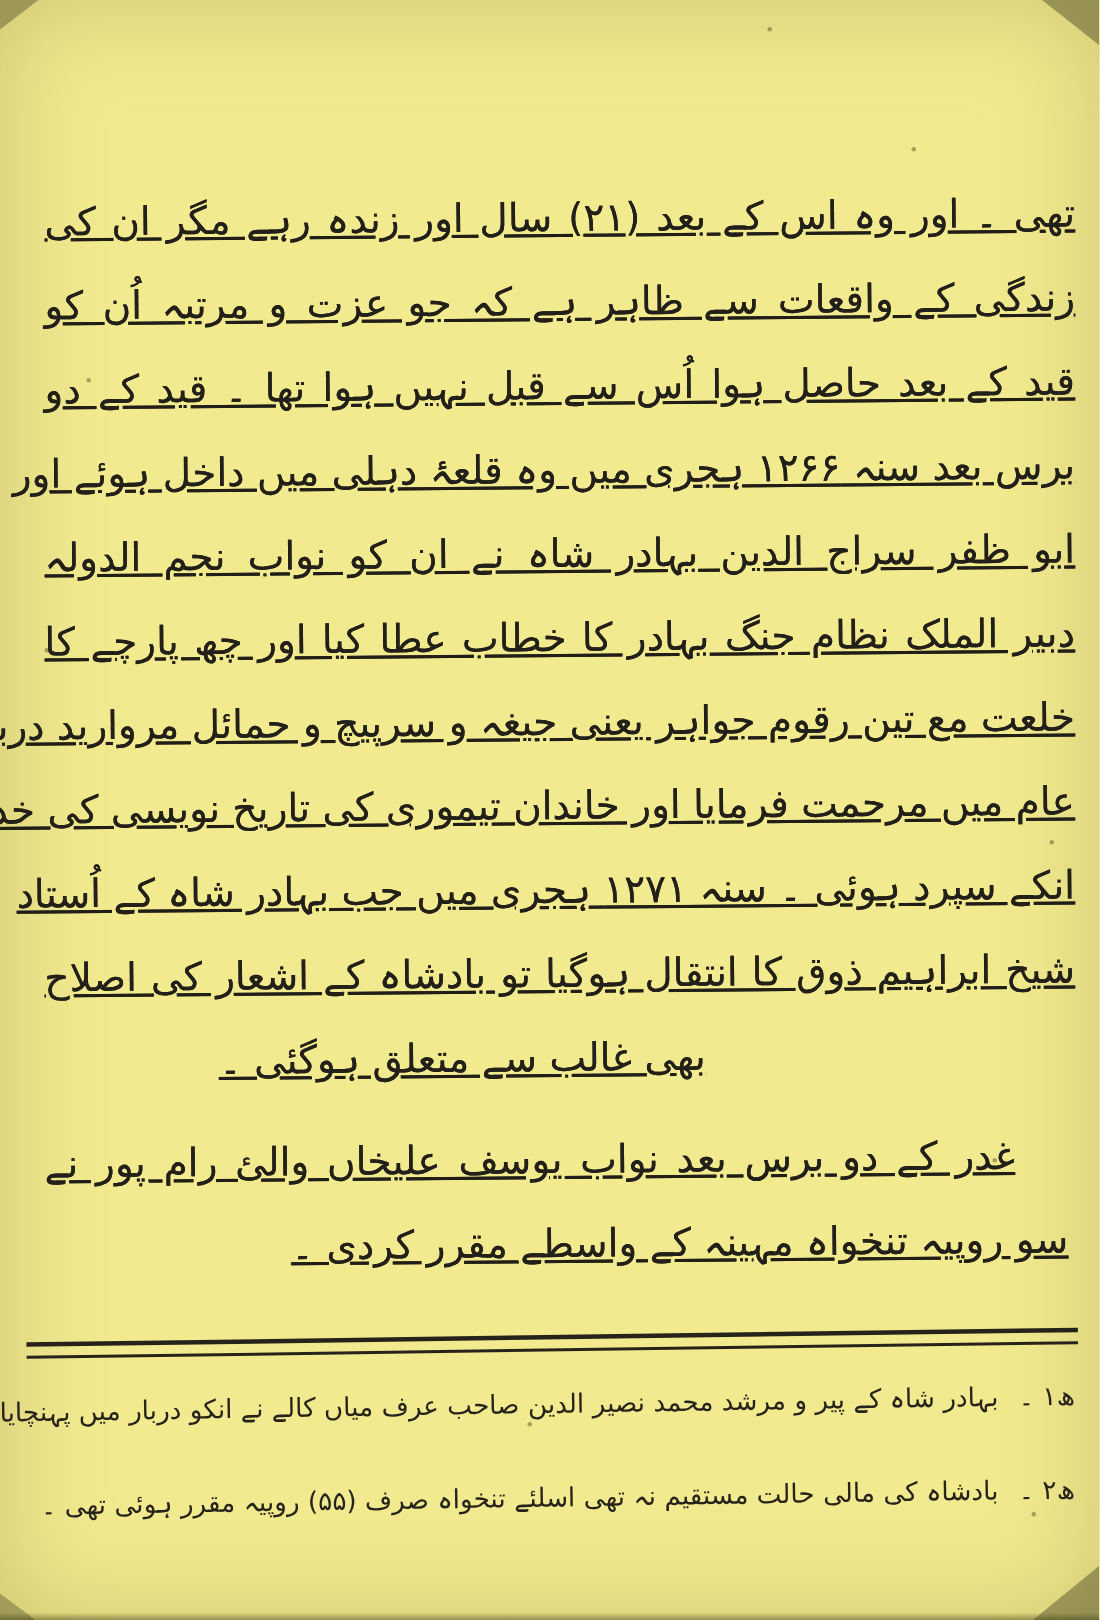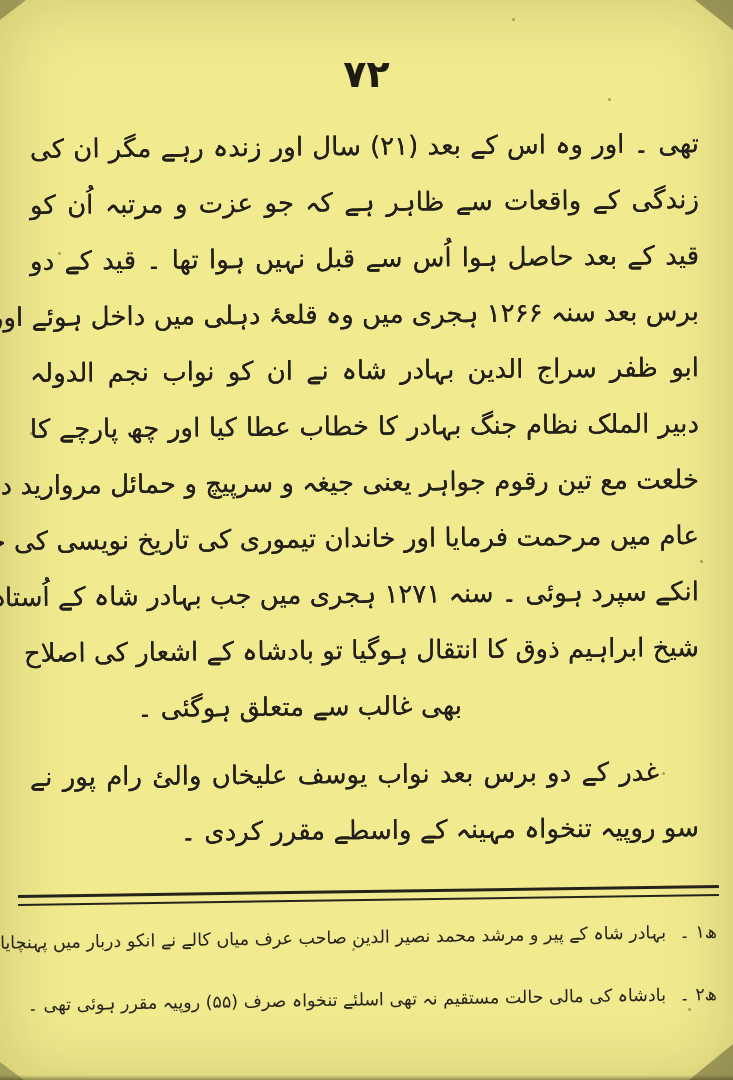--- a/index.html
+++ b/index.html
@@ -43,22 +43,23 @@
     text-align: center;
     font-size: 38px;
     font-weight: bold;
     letter-spacing: 6px;
     color: #1d1b12;
   }
 
   .body-text {
     position: absolute;
     top: 118px;
-    right: 34px;
+    right: 16px;
     left: 30px;
+    text-decoration: underline;
   }
   .bline {
     height: 56px;
     line-height: 56px;
     font-size: 26px;
     white-space: nowrap;
     text-align: justify;
     text-align-last: justify;
     transform: rotate(-0.5deg);
     color: #23201a;
@@ -118,21 +119,20 @@
   <div class="edge-bottom"></div>
   <div class="speck" style="top:18px;left:512px"></div>
   <div class="speck" style="top:98px;left:608px"></div>
   <div class="speck" style="top:252px;left:58px"></div>
   <div class="speck" style="top:432px;left:30px"></div>
   <div class="speck" style="top:560px;left:700px"></div>
   <div class="speck" style="top:772px;left:662px"></div>
   <div class="speck" style="top:948px;left:352px"></div>
   <div class="speck" style="top:1008px;left:688px"></div>
 
-  <div class="page-number">۷۲</div>
 
   <div class="body-text">
     <div class="bline">تھی ۔ اور وہ اس کے بعد (۲۱) سال اور زندہ رہے مگر ان کی</div>
     <div class="bline">زندگی کے واقعات سے ظاہر ہے کہ جو عزت و مرتبہ اُن کو</div>
     <div class="bline">قید کے بعد حاصل ہوا اُس سے قبل نہیں ہوا تھا ۔ قید کے دو</div>
     <div class="bline">برس بعد سنہ ۱۲۶۶ ہجری میں وہ قلعۂ دہلی میں داخل ہوئے اور</div>
     <div class="bline">ابو ظفر سراج الدین بہادر شاہ نے ان کو نواب نجم الدولہ</div>
     <div class="bline">دبیر الملک نظام جنگ بہادر کا خطاب عطا کیا اور چھ پارچے کا</div>
     <div class="bline">خلعت مع تین رقوم جواہر یعنی جیغہ و سرپیچ و حمائل مروارید دربار</div>
     <div class="bline">عام میں مرحمت فرمایا اور خاندان تیموری کی تاریخ نویسی کی خدمت</div>

